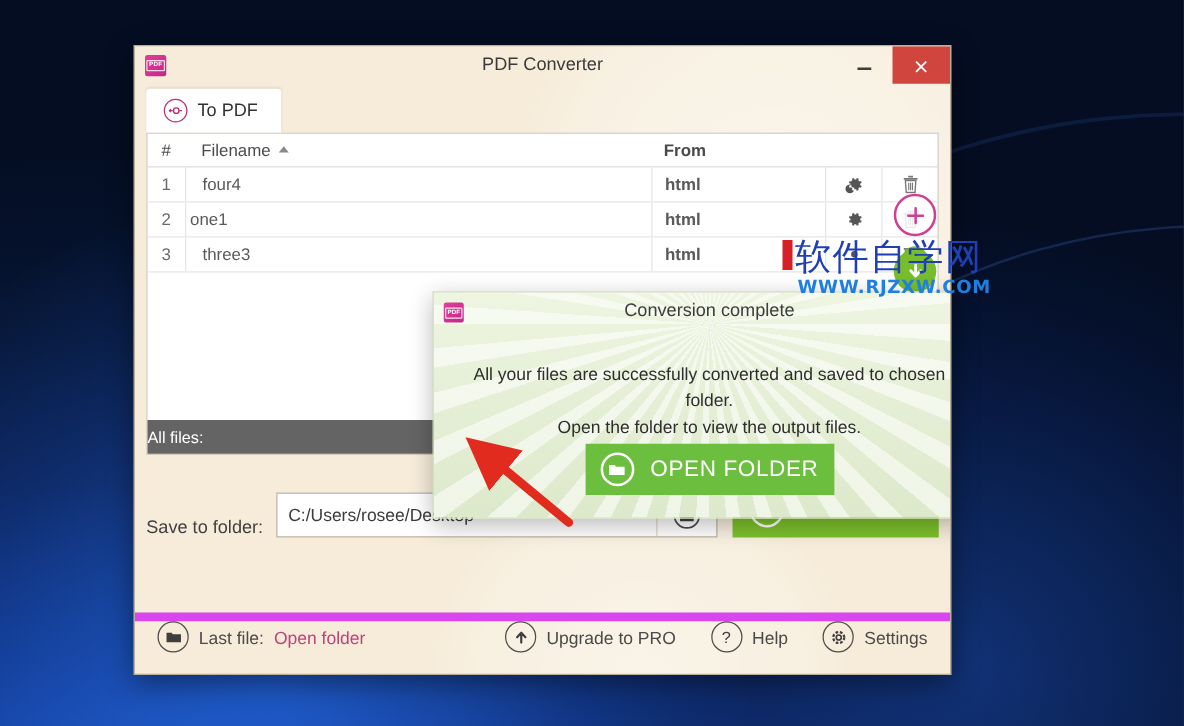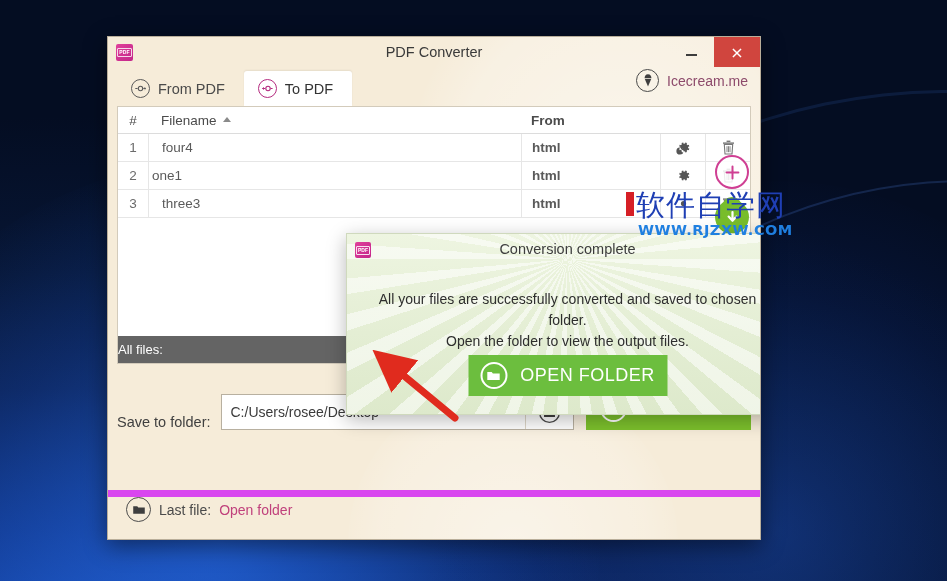--- a/index.html
+++ b/index.html
@@ -482,48 +482,29 @@
       <div class="win-btn" id="btn-minimize">
         <div class="bar"></div>
       </div>
       <div class="win-btn" id="btn-close">
         <span>×</span>
       </div>
     </div>
   </div>
 
   <div id="tabs">
-    <div class="tab">
-      <span class="tab-icon">
-        <svg width="11" height="11" viewBox="0 0 11 11">
-          <circle cx="5.5" cy="5.5" r="2.2" fill="none" stroke="#5a5a5a" stroke-width="1.1"></circle>
-          <path d="M8.3 5.5 L10.6 5.5 M9.7 4.4 L10.8 5.5 L9.7 6.6" fill="none" stroke="#5a5a5a" stroke-width="1"></path>
-          <path d="M0.3 5.5 L2.6 5.5" stroke="#5a5a5a" stroke-width="1"></path>
-        </svg>
-      </span>
-      <span>From PDF</span>
-    </div>
     <div class="tab active">
       <span class="tab-icon">
         <svg width="11" height="11" viewBox="0 0 11 11">
           <circle cx="6" cy="5.5" r="2.2" fill="none" stroke="#b42b7f" stroke-width="1.1"></circle>
           <path d="M3.2 5.5 L0.6 5.5 M1.7 4.4 L0.5 5.5 L1.7 6.6" fill="none" stroke="#b42b7f" stroke-width="1"></path>
           <path d="M8.6 5.5 L10.6 5.5" stroke="#b42b7f" stroke-width="1"></path>
         </svg>
       </span>
       <span>To PDF</span>
-    </div>
-    <div id="brand">
-      <span id="brand-icon">
-        <svg width="12" height="15" viewBox="0 0 12 15">
-          <path d="M6 1.2 C3.6 1.2 2.6 3.4 2.6 5.2 L9.4 5.2 C9.4 3.4 8.4 1.2 6 1.2 Z" fill="#3f3f3f"></path>
-          <path d="M2.8 6 L9.2 6 L6 13.6 Z" fill="#3f3f3f"></path>
-        </svg>
-      </span>
-      <span>Icecream.me</span>
     </div>
   </div>
 
   <div id="list-panel">
     <div id="list-header">
       <div class="col-num">#</div>
       <div class="col-name">
         <span>Filename</span>
         <span class="sort-caret"></span>
       </div>
@@ -651,20 +632,45 @@
   <div id="bottom-bar">
     <div class="bb-item">
       <span class="bb-circle">
         <svg width="14" height="14" viewBox="0 0 16 16">
           <path d="M1.4 3.6 h4.6 l1.2 1.5 h7.4 v7.3 h-13.2 z" fill="#3f3f3f"></path>
         </svg>
       </span>
       <span>Last file:</span>
       <span id="last-file-link">Open folder</span>
     </div>
+    <div id="bb-right">
+      <div class="bb-item">
+        <span class="bb-circle">
+          <svg width="14" height="14" viewBox="0 0 16 16">
+            <path d="M8 12.6 V4 M4.2 7.8 L8 3.6 L11.8 7.8" fill="none" stroke="#3f3f3f" stroke-width="2" stroke-linecap="round" stroke-linejoin="round"></path>
+          </svg>
+        </span>
+        <span>Upgrade to PRO</span>
+      </div>
+      <div class="bb-item">
+        <span class="bb-circle">
+          <span style="font-size:13px;color:#3f3f3f;line-height:1;">?</span>
+        </span>
+        <span>Help</span>
+      </div>
+      <div class="bb-item">
+        <span class="bb-circle">
+          <svg width="14" height="14" viewBox="0 0 16 16">
+            <circle cx="8" cy="8" r="2.3" fill="none" stroke="#3f3f3f" stroke-width="1.5"></circle>
+            <circle cx="8" cy="8" r="5" fill="none" stroke="#3f3f3f" stroke-width="2.1" stroke-dasharray="2.4 1.6"></circle>
+          </svg>
+        </span>
+        <span>Settings</span>
+      </div>
+    </div>
   </div>
 
   <div id="dialog">
     <div id="dialog-icon">
       <span class="pdf-txt">PDF</span>
     </div>
     <div id="dialog-title">Conversion complete</div>
     <div id="dialog-body">
       <div>All your files are successfully converted and saved to chosen folder.</div>
       <div>Open the folder to view the output files.</div>

